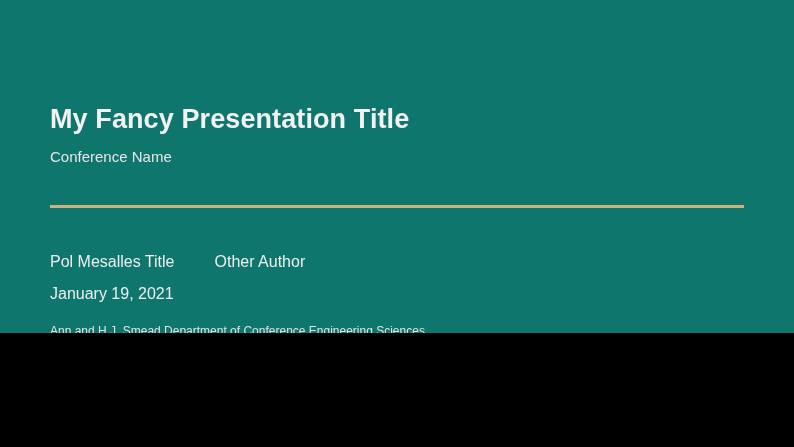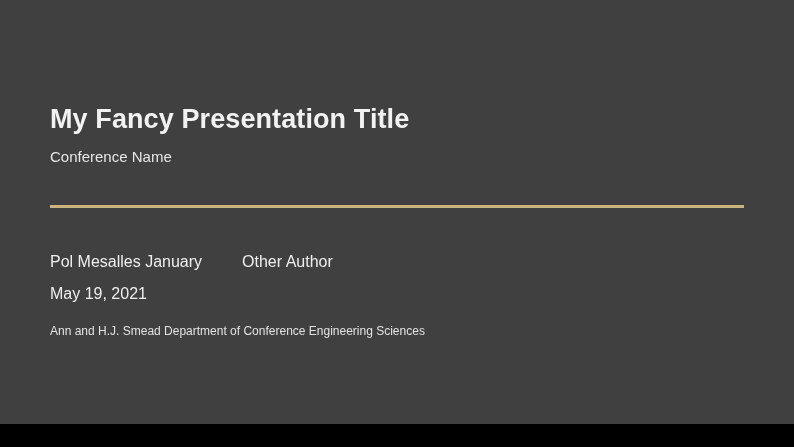--- a/index.html
+++ b/index.html
@@ -6,22 +6,22 @@
     margin: 0;
     padding: 0;
     background: #000000;
   }
   body {
     font-family: "Liberation Sans", sans-serif;
   }
   #slide {
     position: relative;
     width: 794px;
-    height: 424px;
-    background: #404040;
+    height: 333px;
+    background: #0f766e;
     overflow: hidden;
   }
 
   
   .title-block {
     position: absolute;
     left: 50px;
     top: 104px;
     width: 700px;
   }
@@ -137,20 +137,20 @@
 
   <div class="title-block">
     <div class="slide-title">My Fancy Presentation Title</div>
     <div class="slide-subtitle">Conference Name</div>
   </div>
 
   <div class="divider"></div>
 
   <div class="meta-block">
     <div class="authors">
-      <span class="author-name">Pol Mesalles January</span><span class="author-name">Other Author</span>
+      <span class="author-name">Pol Mesalles Title</span><span class="author-name">Other Author</span>
     </div>
-    <div class="date-line">May 19, 2021</div>
+    <div class="date-line">January 19, 2021</div>
     <div class="institution-line">Ann and H.J. Smead Department of Conference Engineering Sciences</div>
   </div>
 
 
 </div>
 
 </body></html>

